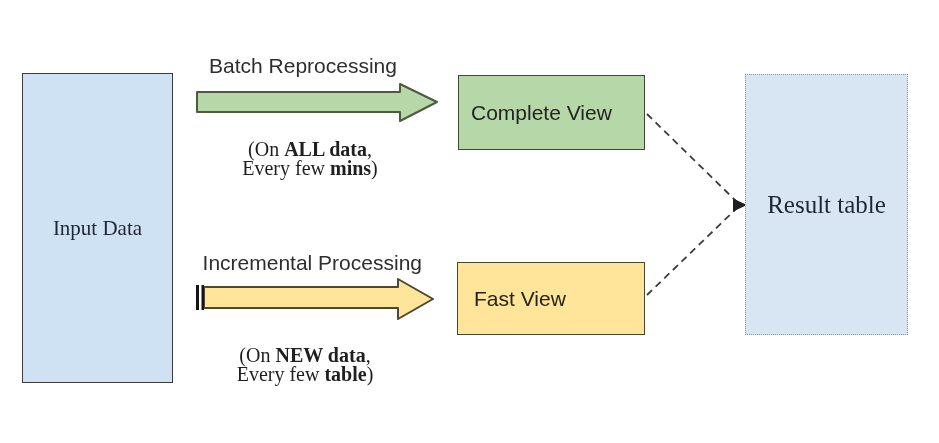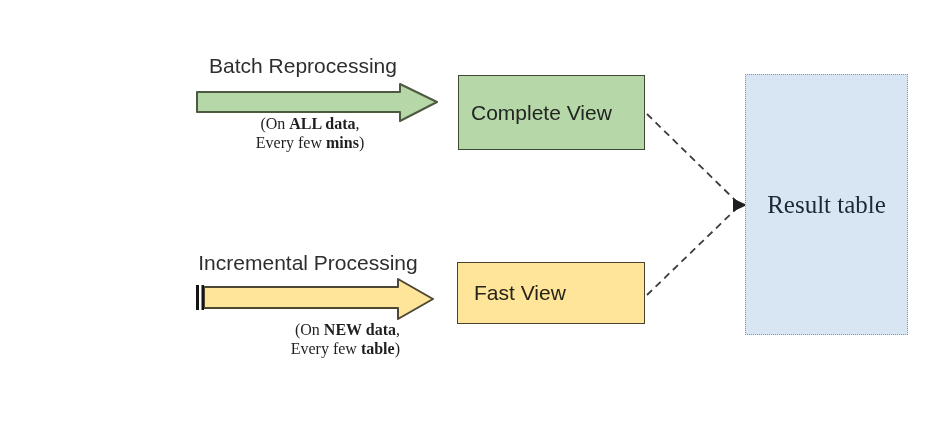--- a/index.html
+++ b/index.html
@@ -34,21 +34,21 @@
   }
   .complete-box {
     left: 458px; top: 75px; width: 187px; height: 75px;
     background: #b6d7a8;
     border: 1.5px solid #3f4a33;
     padding-left: 12px;
     font-size: 21px;
     color: #222522;
   }
   .fast-box {
-    left: 457px; top: 262px; width: 188px; height: 62px;
+    left: 457px; top: 262px; width: 188px; height: 73px;
     background: #ffe599;
     border: 1.5px solid #4a432e;
     padding-left: 16px;
     font-size: 21px;
     color: #262419;
   }
   .result-box {
     left: 745px; top: 74px; width: 163px; height: 261px;
     background: #d8e6f4;
     border: 1.5px dotted #8896a4;
@@ -60,34 +60,35 @@
 
   
   .flow-title {
     position: absolute;
     text-align: center;
     font-size: 21px;
     color: #2e2e2e;
     white-space: nowrap;
   }
   .batch-title { left: 183px; top: 54px; width: 240px; }
-  .incremental-title { left: 188px; top: 251px; width: 240px; }
+  .incremental-title { left: 182px; top: 251px; width: 240px; text-align: right; }
 
   
   .flow-note {
     position: absolute;
     text-align: center;
     font-family: "Liberation Serif", serif;
-    font-size: 16px;
+    font-size: 20px;
     line-height: 19px;
     color: #1f1f1f;
     white-space: nowrap;
+    margin-top: 26px;
   }
   .batch-note { left: 215px; top: 114px; width: 190px; }
-  .incremental-note { left: 210px; top: 320px; width: 190px; text-align: right; }
+  .incremental-note { left: 210px; top: 320px; width: 190px; }
   .flow-note b { font-weight: bold; }
 
   svg.arrow-layer {
     position: absolute;
     left: 0; top: 0;
     width: 939px; height: 443px;
     pointer-events: none;
   }
 </style>
 </head>
@@ -102,20 +103,23 @@
     <polygon points="204,287 398,287 398,279 433,299 398,319 398,308 204,308" stroke="#4d4733" stroke-width="2" stroke-linejoin="round" fill="#ffe599"></polygon>
 
     <rect x="196" y="285" width="3" height="25" fill="#141414"></rect>
     <rect x="201.5" y="285" width="2.5" height="25" fill="#141414"></rect>
 
     <line x1="647" y1="114" x2="737" y2="202" stroke="#3b3b3b" stroke-width="1.8" stroke-dasharray="7 5"></line>
     <line x1="647" y1="295" x2="737" y2="208" stroke="#3b3b3b" stroke-width="1.8" stroke-dasharray="7 5"></line>
     <polygon points="747,205 733,198.5 733,211.5" fill="#1f1f1f"></polygon>
   </svg>
 
+  <div class="node-box input-box">
+    <span>Input Data</span>
+  </div>
 
   <div class="flow-title batch-title">Batch Reprocessing</div>
   <div class="flow-note batch-note">
     <div><span>(On </span><b>ALL data</b><span>,</span></div>
     <div><span>Every few </span><b>mins</b><span>)</span></div>
   </div>
 
   <div class="flow-title incremental-title">Incremental Processing</div>
   <div class="flow-note incremental-note">
     <div><span>(On </span><b>NEW data</b><span>,</span></div>

